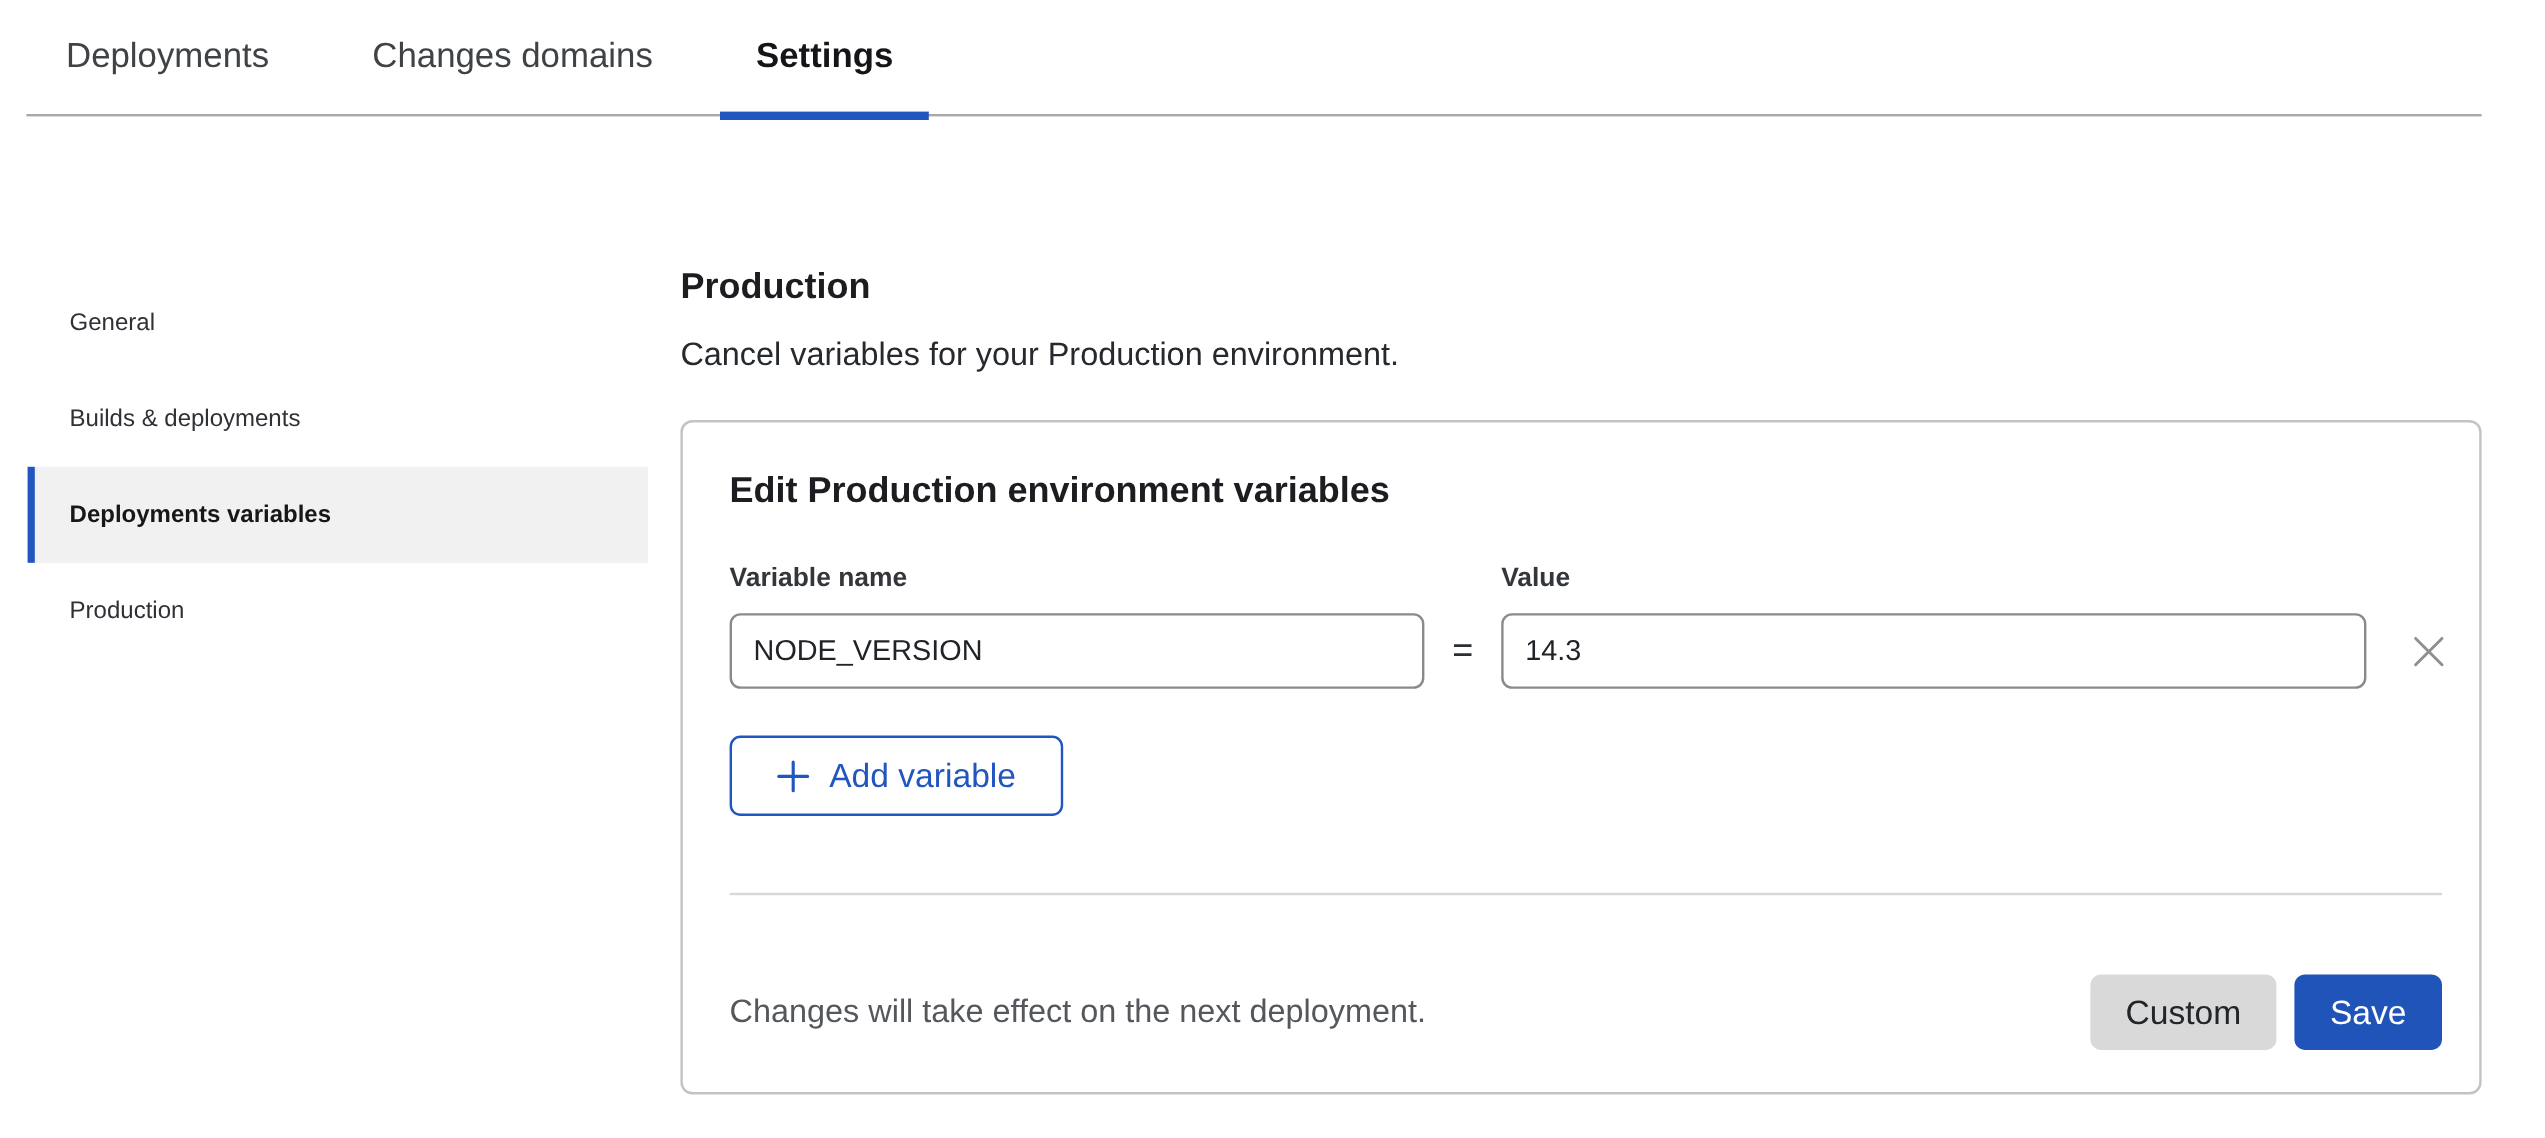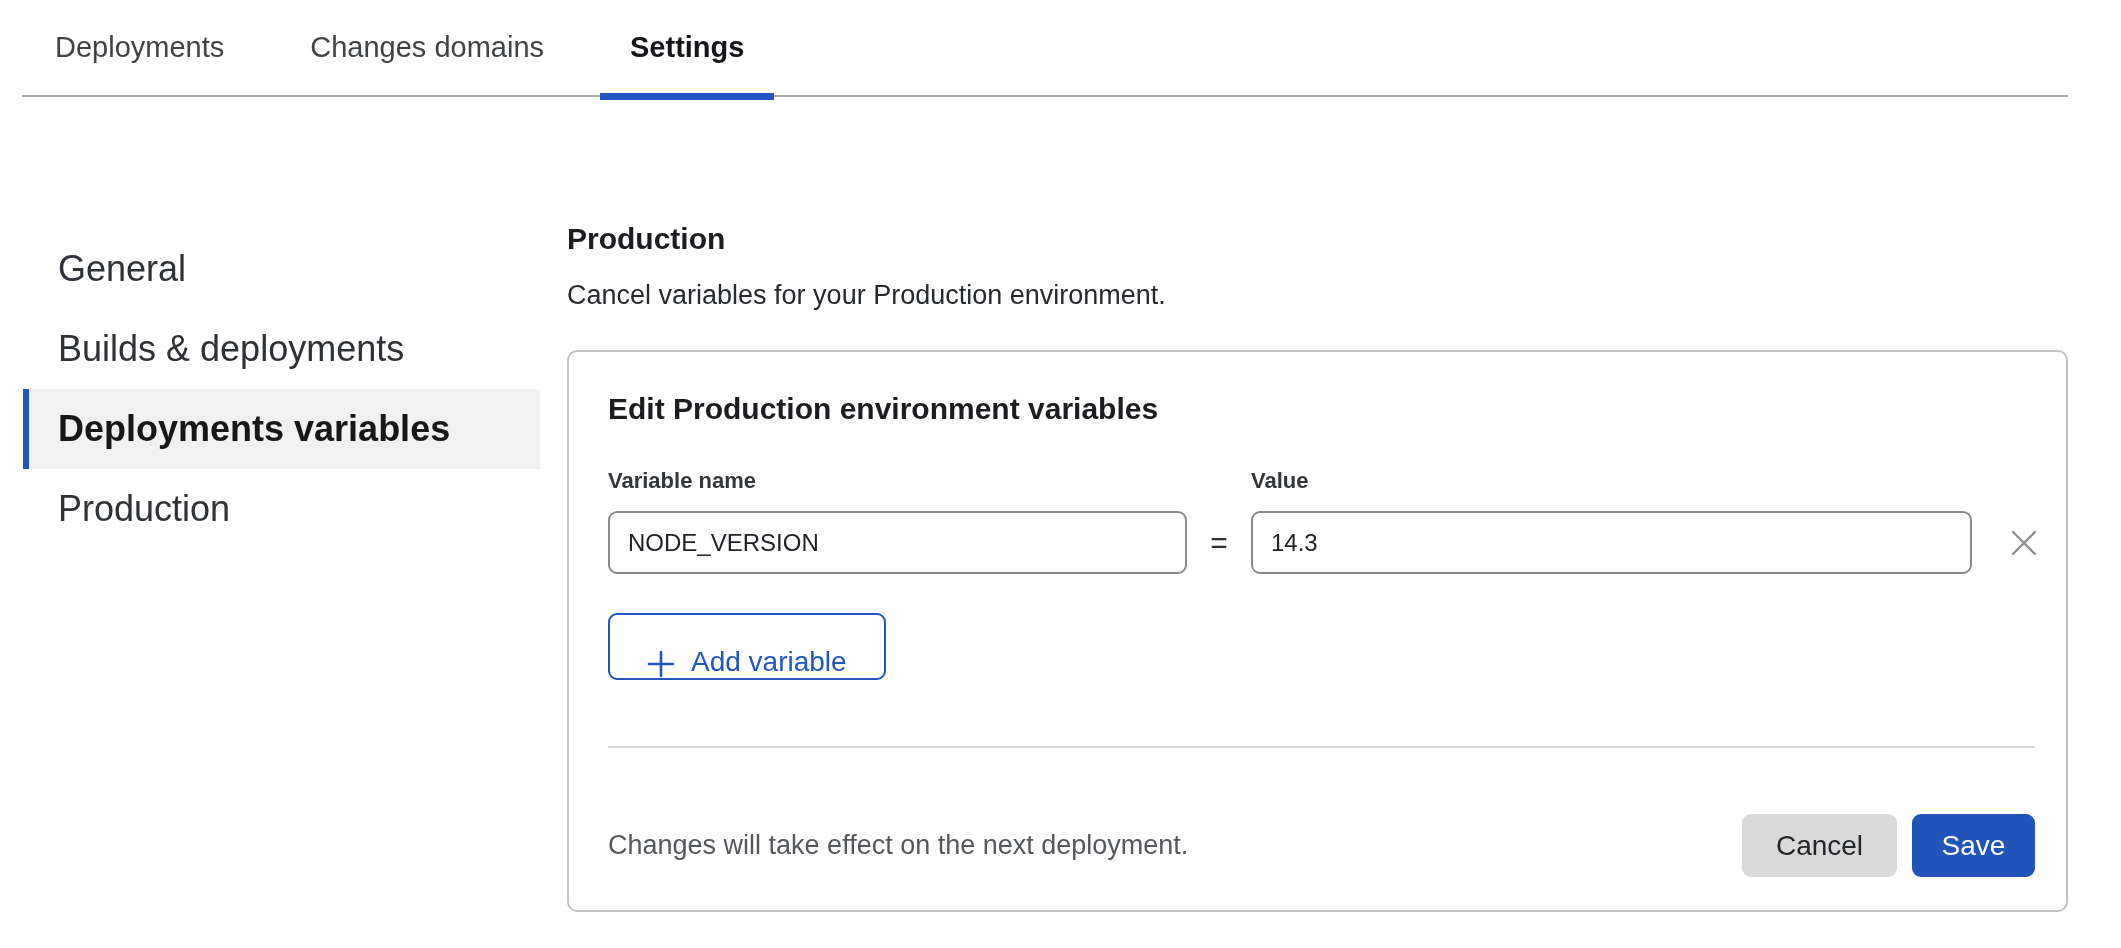--- a/index.html
+++ b/index.html
@@ -36,21 +36,21 @@
   .tab.active{font-weight:700;color:#131518;}
   .tab.active::after{
     content:"";position:absolute;left:0;right:0;bottom:-5px;height:7px;
     background:var(--accent);
   }
 
   
   .sidebar{position:absolute;left:23px;top:229px;width:517px;}
   .side-item{
     position:relative;height:80px;display:flex;align-items:center;
-    padding-left:35px;font-size:36px;color:#2e3135;cursor:pointer;white-space:nowrap;
+    padding-left:35px;font-size:20px;color:#2e3135;cursor:pointer;white-space:nowrap;
   }
   .side-item.active{background:var(--active-bg);font-weight:700;color:#151719;}
   .side-item.active::before{
     content:"";position:absolute;left:0;top:0;bottom:0;width:6px;background:var(--accent);
   }
 
   
   .main{position:absolute;left:567px;top:224px;width:1501px;}
   .section-title{font-size:30px;line-height:30px;font-weight:700;color:var(--text-dark);}
   .section-subtitle{font-size:27px;line-height:27px;margin-top:28px;color:#26292e;}
@@ -76,21 +76,21 @@
   .equals{
     text-align:center;font-size:30px;font-weight:500;color:#2b2e32;
   }
   .remove-btn{
     justify-self:end;width:34px;height:34px;margin-right:-6px;
     display:flex;align-items:center;justify-content:center;
     background:none;border:none;cursor:pointer;
   }
 
   .add-btn{
-    margin-top:39px;height:67px;display:inline-flex;align-items:flex-end;gap:16px;
+    margin-top:39px;height:67px;display:inline-flex;align-items:center;gap:16px;
     padding:0 37px;border:2px solid var(--accent);border-radius:9px;background:#fff;
     color:var(--accent);font-family:"Liberation Sans", sans-serif;
     font-size:28px;cursor:pointer;
   }
 
   .card-divider{margin-top:64px;height:2px;background:var(--divider);}
 
   .card-footer{
     margin-top:66px;height:63px;display:flex;align-items:center;justify-content:space-between;
   }
@@ -159,19 +159,19 @@
         </svg>
       </span>
       <span>Add variable</span>
     </button>
 
     <div class="card-divider"></div>
 
     <div class="card-footer">
       <div class="footer-note">Changes will take effect on the next deployment.</div>
       <div class="footer-actions">
-        <button class="btn btn-cancel">Cancel</button>
+        <button class="btn btn-cancel">Custom</button>
         <button class="btn btn-save">Save</button>
       </div>
     </div>
 
   </section>
 </main>
 
 </body></html>

